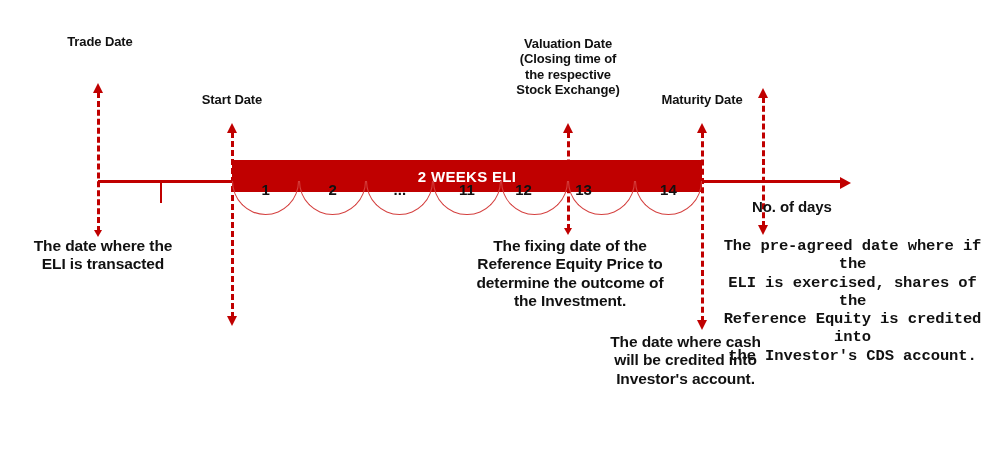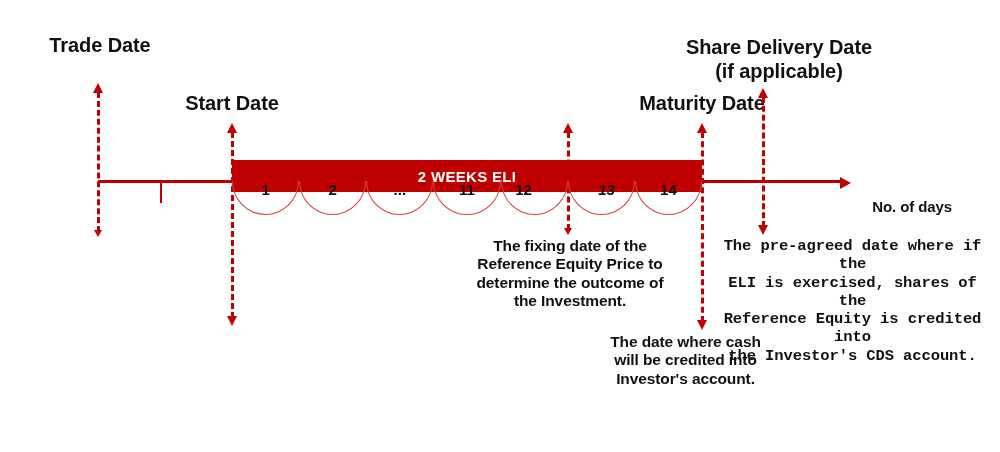--- a/index.html
+++ b/index.html
@@ -19,21 +19,21 @@
   }
   .lbl {
     position: absolute;
     color: #111111;
     font-weight: bold;
     text-align: center;
     line-height: 1.18;
     white-space: pre-line;
     letter-spacing: -0.1px;
   }
-  .lbl-top { font-size: 20px; }
+  .lbl-top { font-size: 13px; }
   .lbl-bot { font-size: 15.5px; }
   .axis-label { font-size: 15px; font-weight: bold; color: #111111; }
 
   
   .axis-line {
     position: absolute;
     height: 3px;
     background: #c00000;
   }
   .axis-head {
@@ -111,25 +111,27 @@
 </style>
 </head>
 <body>
 
 <div id="canvas">
 
   <div class="lbl lbl-top" style="left:20px; top:34px; width:160px;">Trade Date</div>
 
   <div class="lbl lbl-top" style="left:152px; top:92px; width:160px;">Start Date</div>
 
+  <div class="lbl lbl-top" style="left:488px; top:36px; width:160px;">Valuation Date
+(Closing time of
+the respective
+Stock Exchange)</div>
 
   <div class="lbl lbl-top" style="left:622px; top:92px; width:160px;">Maturity Date</div>
 
-  <div class="lbl lbl-top" style="left:684px; top:36px; width:190px;">Share Delivery Date
-(if applicable)</div>
 
   <div class="arrow-up" style="left:92.5px; top:83px;"></div>
   <div class="vline" style="left:97px; top:92px; height:140px;"></div>
   <div class="arrow-down small" style="left:93.5px; top:230px;"></div>
 
   <div class="arrow-up" style="left:226.5px; top:123px;"></div>
   <div class="vline" style="left:231px; top:132px; height:186px;"></div>
   <div class="arrow-down" style="left:226.5px; top:316px;"></div>
 
   <div class="arrow-up" style="left:562.5px; top:123px;"></div>
@@ -141,45 +143,47 @@
   <div class="arrow-down" style="left:696.5px; top:320px;"></div>
 
   <div class="arrow-up" style="left:757.5px; top:88px;"></div>
   <div class="vline" style="left:762px; top:97px; height:130px;"></div>
   <div class="arrow-down" style="left:757.5px; top:225px;"></div>
 
   <div class="axis-line" style="left:98px; top:180px; width:745px;"></div>
   <div class="axis-head" style="left:840px; top:176.5px;"></div>
   <div class="axis-tick" style="left:160px; top:181px; height:22px;"></div>
 
-  <div class="lbl axis-label" style="position:absolute; left:792px; top:198px; width:160px; text-align:right;">No. of days</div>
+  <div class="lbl axis-label" style="position:absolute; left:752px; top:198px; width:160px; text-align:left;">No. of days</div>
 
   <div class="eli-bar" style="left:232px; top:160px; width:470px; height:32px;">
     <span>2 WEEKS ELI</span>
   </div>
 
   <div class="days-row" style="left:232px; top:181px; width:470px; height:34px;">
 
     <div class="day-cell" style="left:0px;     width:67.14px; height:34px;"></div>
     <div class="day-cell" style="left:67.14px; width:67.14px; height:34px;"></div>
     <div class="day-cell" style="left:134.3px; width:67.14px; height:34px;"></div>
     <div class="day-cell" style="left:201.4px; width:67.14px; height:34px;"></div>
     <div class="day-cell" style="left:268.6px; width:67.14px; height:34px;"></div>
     <div class="day-cell" style="left:335.7px; width:67.14px; height:34px;"></div>
     <div class="day-cell" style="left:402.9px; width:67.14px; height:34px;"></div>
 
     <div class="day-num" style="left:0px;     width:67.14px;">1</div>
     <div class="day-num" style="left:67.14px; width:67.14px;">2</div>
     <div class="day-num" style="left:134.3px; width:67.14px;">...</div>
     <div class="day-num" style="left:201.4px; width:67.14px;">11</div>
     <div class="day-num" style="left:258px; width:67.14px;">12</div>
-    <div class="day-num" style="left:341px; width:67.14px;font-style:italic;">13</div>
+    <div class="day-num" style="left:318px; width:67.14px;">13</div>
     <div class="day-num" style="left:402.9px; width:67.14px;">14</div>
   </div>
 
+  <div class="lbl lbl-bot" style="left:8px; top:237px; width:190px;">The date where the
+ELI is transacted</div>
 
 
   <div class="lbl lbl-bot" style="left:578px; top:333px; width:215px;">The date where cash
 will be credited into
 Investor's account.</div>
 
   <div class="lbl lbl-bot" style="left:455px; top:237px; width:230px;">The fixing date of the
 Reference Equity Price to
 determine the outcome of
 the Investment.</div>

